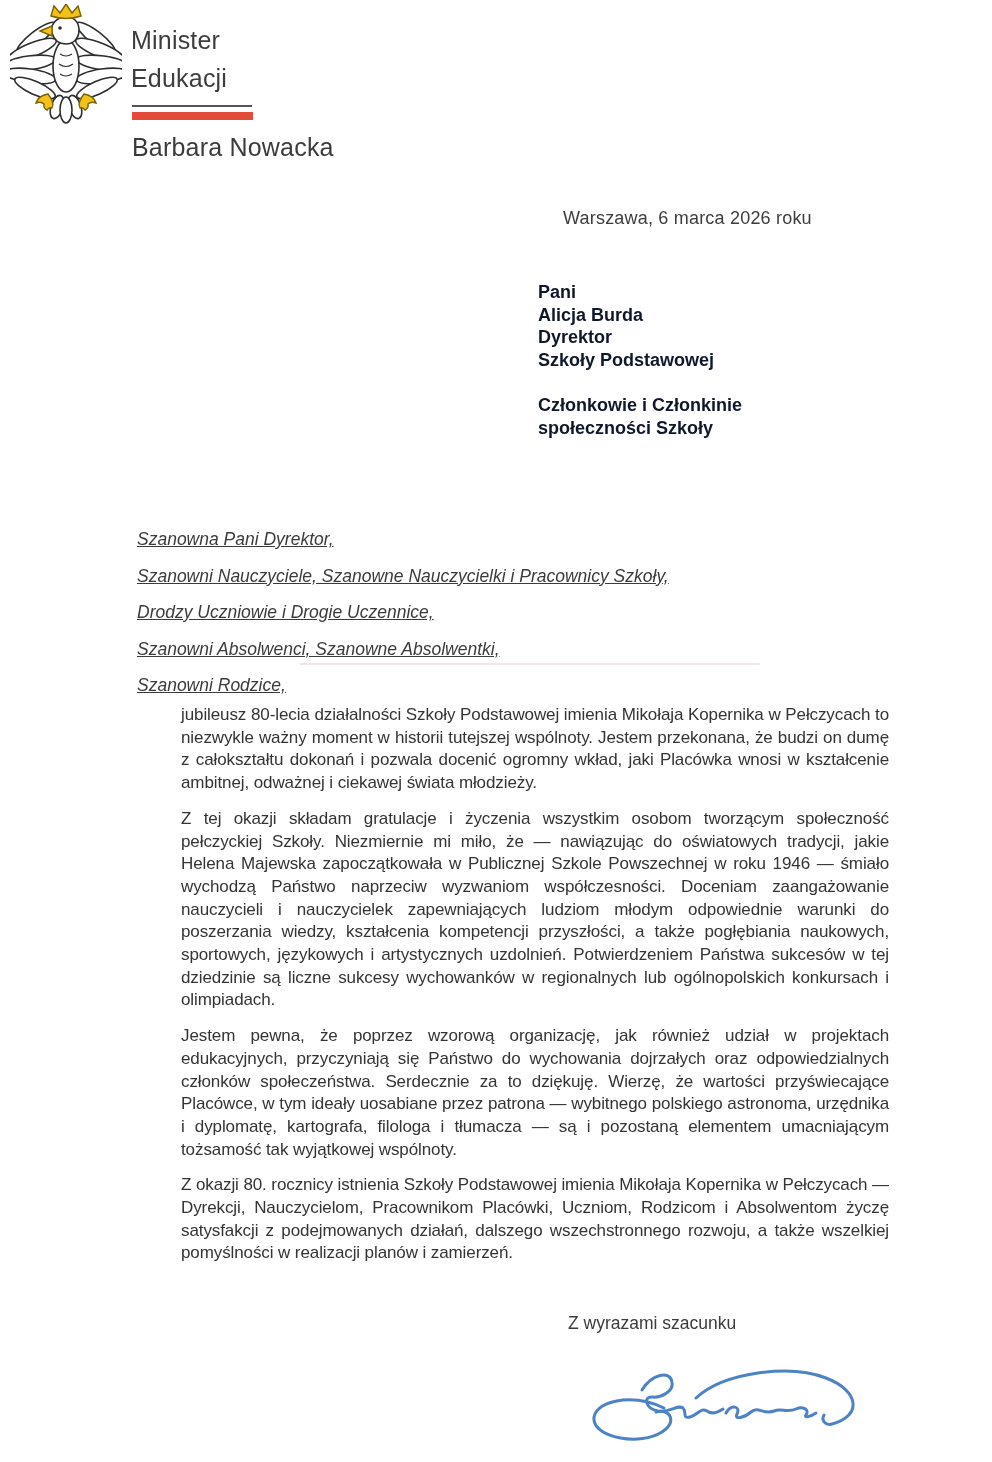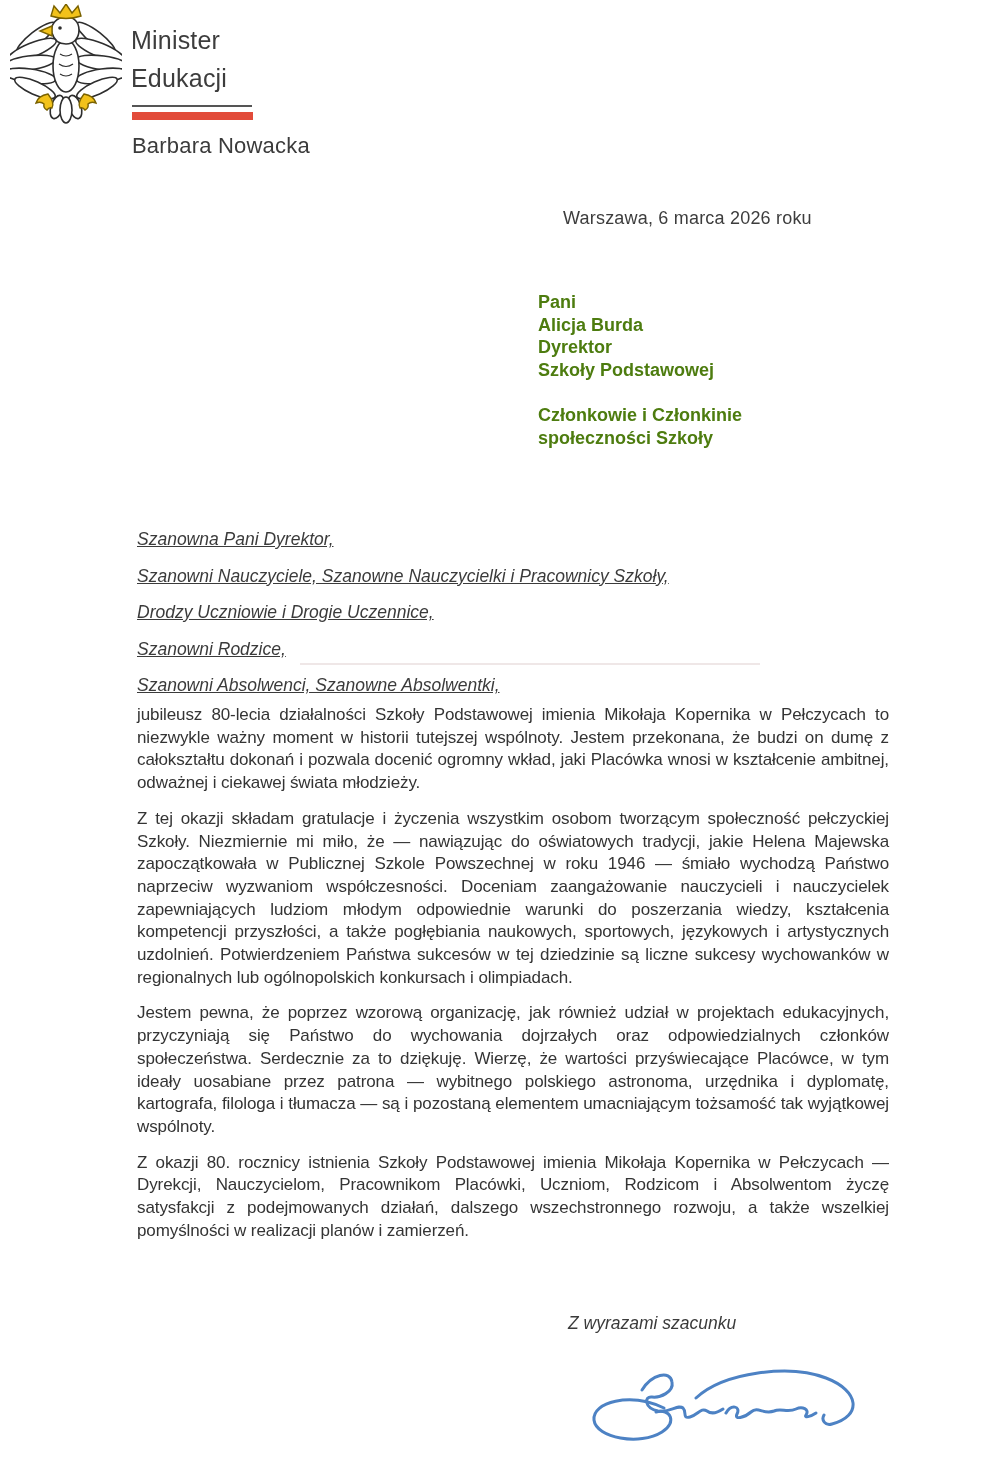--- a/index.html
+++ b/index.html
@@ -20,33 +20,33 @@
   .rule-thin {
     position:absolute; left:132px; top:105px; width:120px; height:2px;
     background:#555;
   }
   .rule-red {
     position:absolute; left:132px; top:112px; width:121px; height:8px;
     background:var(--accent_red,#e24b3a);
   }
   .signatory {
     position:absolute; left:132px; top:133px;
-    font-size:22px; color:#3b3b3b; letter-spacing:.2px;
+    font-size:25px; color:#3b3b3b; letter-spacing:.2px;
   }
 
   
   .date-line {
     position:absolute; left:563px; top:208px;
     font-size:18px; color:#3d3d3d; letter-spacing:.2px;
   }
 
   
   .recipient {
-    position:absolute; left:538px; top:291px;
-    font-size:18px; font-weight:600; line-height:22.5px; color:#4d7c0f;
+    position:absolute; left:538px; top:281px;
+    font-size:18px; font-weight:600; line-height:22.5px; color:#0f172a;
   }
   .recipient-group { margin-top:23px; }
 
   
   .salutations {
     position:absolute; left:137px; top:529px;
     font-style:italic; font-size:17.5px; color:#3b3b3b;
   }
   .salutations div { height:36.5px;text-decoration:underline; }
 
@@ -55,26 +55,26 @@
     position:absolute; left:300px; top:663px; width:460px; height:2px;
     background:#efe7e7;
   }
 
   
   .letter-body {
     position:absolute; left:137px; top:704px; width:752px;
     font-size:17px; line-height:22.7px; color:#343434;
     text-align:justify; text-align-last:left; letter-spacing:-0.1px;
   }
-  .letter-body p { margin-bottom:13px; }
+  .letter-body p { margin-bottom:13px;margin-left:44px; }
 
   
   .closing {
     position:absolute; left:568px; top:1313px;
-    font-style:italic; font-size:17.5px; color:#3b3b3b;
+    font-size:17.5px; color:#3b3b3b;
   }
   .signature { position:absolute; left:578px; top:1356px; width:300px; height:100px; }
   .signature path { stroke:var(--signature_blue,#4d82c4); }
 </style>
 </head>
 <body>
 
 <div class="page">
 
   <svg class="emblem" viewBox="0 0 112 126" xmlns="http://www.w3.org/2000/svg" aria-hidden="true">
@@ -133,22 +133,22 @@
     <div class="recipient-group">
       <div>Członkowie i Członkinie</div>
       <div>społeczności Szkoły</div>
     </div>
   </div>
 
   <div class="salutations">
     <div>Szanowna Pani Dyrektor,</div>
     <div>Szanowni Nauczyciele, Szanowne Nauczycielki i Pracownicy Szkoły,</div>
     <div>Drodzy Uczniowie i Drogie Uczennice,</div>
+    <div>Szanowni Absolwenci, Szanowne Absolwentki,</div>
     <div>Szanowni Rodzice,</div>
-    <div>Szanowni Absolwenci, Szanowne Absolwentki,</div>
   </div>
 
   <div class="scan-artifact"></div>
 
   <div class="letter-body">
     <p>jubileusz 80-lecia działalności Szkoły Podstawowej imienia Mikołaja Kopernika w Pełczycach to niezwykle ważny moment w historii tutejszej wspólnoty. Jestem przekonana, że budzi on dumę z całokształtu dokonań i pozwala docenić ogromny wkład, jaki Placówka wnosi w kształcenie ambitnej, odważnej i ciekawej świata młodzieży.</p>
     <p>Z tej okazji składam gratulacje i życzenia wszystkim osobom tworzącym społeczność pełczyckiej Szkoły. Niezmiernie mi miło, że — nawiązując do oświatowych tradycji, jakie Helena Majewska zapoczątkowała w Publicznej Szkole Powszechnej w roku 1946 — śmiało wychodzą Państwo naprzeciw wyzwaniom współczesności. Doceniam zaangażowanie nauczycieli i nauczycielek zapewniających ludziom młodym odpowiednie warunki do poszerzania wiedzy, kształcenia kompetencji przyszłości, a także pogłębiania naukowych, sportowych, językowych i artystycznych uzdolnień. Potwierdzeniem Państwa sukcesów w tej dziedzinie są liczne sukcesy wychowanków w regionalnych lub ogólnopolskich konkursach i olimpiadach.</p>
     <p>Jestem pewna, że poprzez wzorową organizację, jak również udział w projektach edukacyjnych, przyczyniają się Państwo do wychowania dojrzałych oraz odpowiedzialnych członków społeczeństwa. Serdecznie za to dziękuję. Wierzę, że wartości przyświecające Placówce, w tym ideały uosabiane przez patrona — wybitnego polskiego astronoma, urzędnika i dyplomatę, kartografa, filologa i tłumacza — są i pozostaną elementem umacniającym tożsamość tak wyjątkowej wspólnoty.</p>
     <p>Z okazji 80. rocznicy istnienia Szkoły Podstawowej imienia Mikołaja Kopernika w Pełczycach — Dyrekcji, Nauczycielom, Pracownikom Placówki, Uczniom, Rodzicom i Absolwentom życzę satysfakcji z podejmowanych działań, dalszego wszechstronnego rozwoju, a także wszelkiej pomyślności w realizacji planów i zamierzeń.</p>
   </div>

